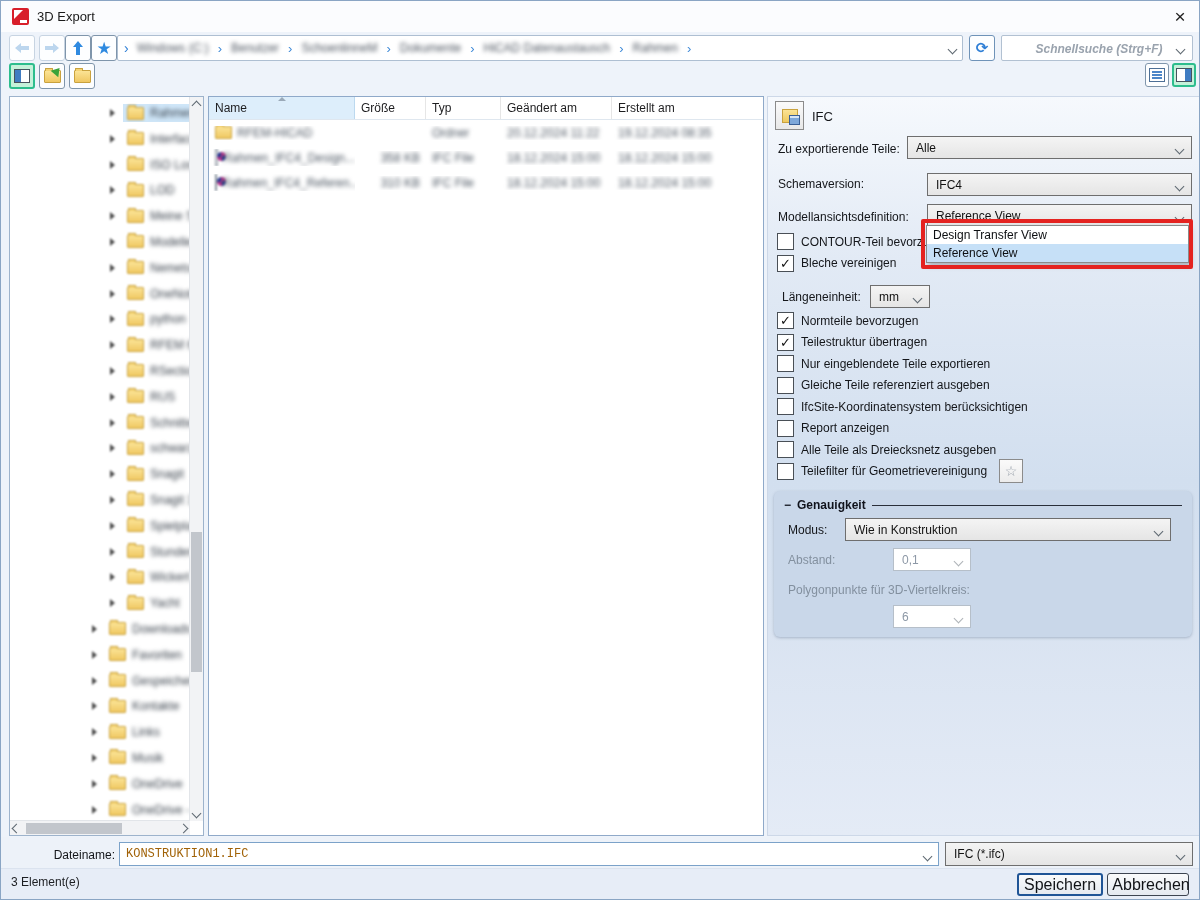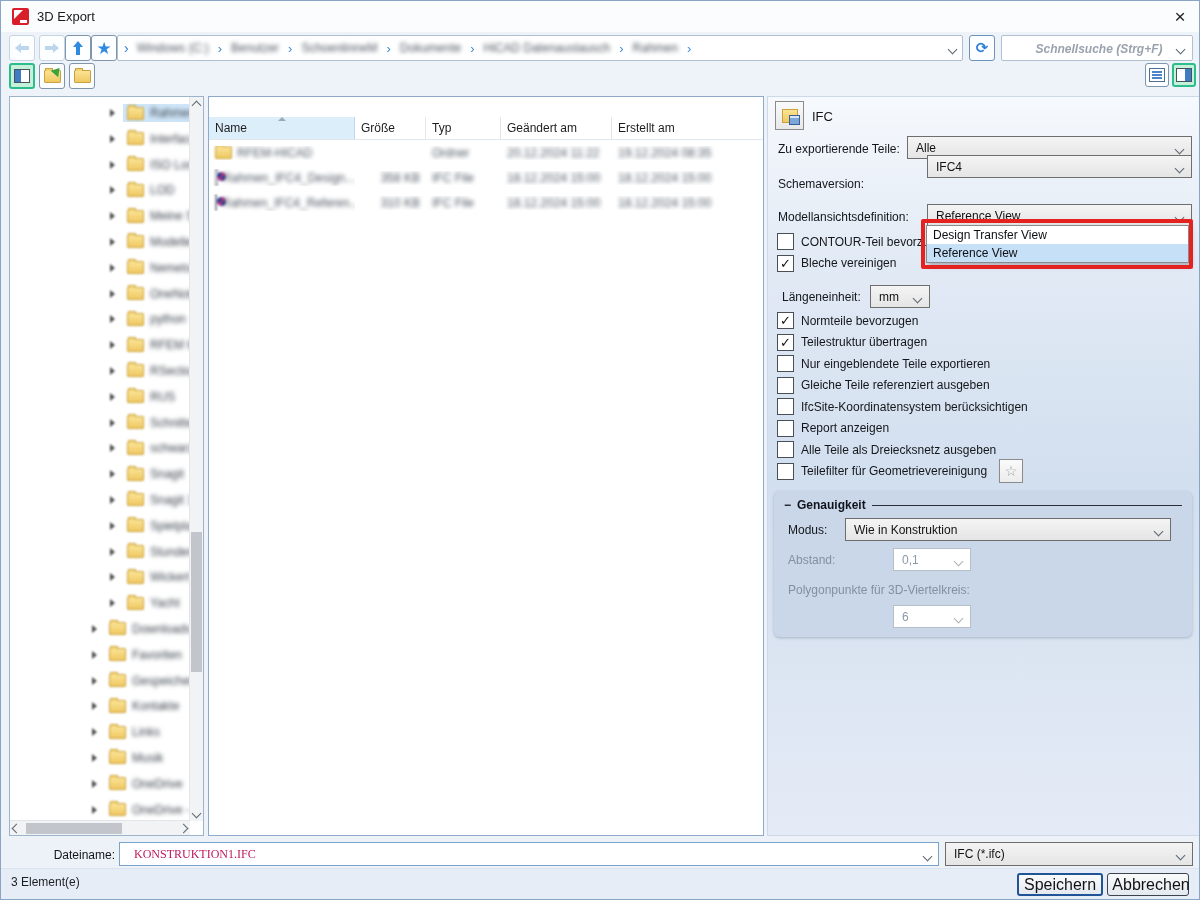--- a/index.html
+++ b/index.html
@@ -58,21 +58,21 @@
   .trow.sel .hwrap{background:#cfe6f8;}
   .tlabel{font-size:12px;color:#3a424c;}
   
   .vsb{position:absolute;right:0;top:0;width:13px;bottom:14px;background:#f2f3f5;border-left:1px solid #e2e5e9;}
   .hsb{position:absolute;left:0;bottom:0;height:14px;right:13px;background:#f2f3f5;border-top:1px solid #e2e5e9;display:flex;align-items:center;}
   .sb-btn{display:flex;align-items:center;justify-content:center;width:13px;height:14px;}
   .vthumb{position:absolute;left:1px;right:1px;top:435px;height:140px;background:#c2c6cc;}
   .hthumb{position:absolute;left:16px;width:96px;top:2px;bottom:1px;background:#c2c6cc;}
   
   .filelist{left:207px;top:95px;width:556px;height:740px;background:#fff;border:1px solid #8fa9c9;}
-  .fl-header{display:grid;grid-template-columns:146px 71px 75px 111px 151px;height:22px;border-bottom:1px solid #dfe7ef;font-size:12px;color:#1d1d1f;margin-top:20px;}
+  .fl-header{display:grid;grid-template-columns:146px 71px 75px 111px 151px;height:22px;border-bottom:1px solid #dfe7ef;font-size:12px;color:#1d1d1f;}
   .fl-h{display:flex;align-items:center;padding-left:6px;border-right:1px solid #e6e6e6;position:relative;}
   .fl-h.sorted{background:#ddeefb;border-right-color:#bcd9ef;}
   .sort-arrow{position:absolute;top:0px;left:50%;margin-left:-4px;width:0;height:0;border-left:4px solid transparent;border-right:4px solid transparent;border-bottom:4px solid #9aa9b8;}
   .frow{display:grid;grid-template-columns:146px 71px 75px 111px 151px;height:25px;align-items:center;font-size:12px;color:#4c5662;}
   .fcell{padding-left:6px;display:flex;align-items:center;gap:5px;overflow:hidden;white-space:nowrap;}
   .fcell.num{justify-content:flex-end;padding-right:6px;}
   
   .panel{left:766px;top:95px;width:462px;height:740px;background:linear-gradient(180deg,#f6f9fd 0%,#e2eaf5 22%,#d2dfef 52%,#d9e3f1 70%,#e4ebf6 100%);border:1px solid #cdd8e8;}
   .p-label{font-size:12px;color:#14161a;white-space:nowrap;}
   .p-label.dim{color:#83909f;}
@@ -91,21 +91,21 @@
   .acc-line{flex:1;border-top:1px solid #2a2f3a;}
   
   .ddlist{background:#fff;border:1px solid #8a8a8a;box-shadow:2px 3px 5px rgba(0,0,0,.25);}
   .dd-item{height:18px;display:flex;align-items:center;padding:0 6px;font-size:12px;color:#0d0f12;}
   .dd-item.hl{background:#c6e0f7;}
   .red-box{border:4px solid #e42320;border-radius:2px;pointer-events:none;}
   
   .footer-file{left:0;top:836px;width:1200px;height:31px;background:#edf2f9;}
   .fn-label{left:44px;top:847px;width:70px;text-align:right;font-size:12px;color:#14161a;}
   .fn-input{left:118px;top:841px;width:820px;height:24px;background:#fff;border:1px solid #7ba2c9;}
-  .fn-input input{width:calc(100% - 20px);height:100%;border:none;outline:none;background:transparent;font-family:Liberation Serif, serif;font-size:12px;color:#be185d;padding:0 14px;}
+  .fn-input input{width:calc(100% - 20px);height:100%;border:none;outline:none;background:transparent;font-family:Liberation Mono, monospace;font-size:12px;color:#a16207;padding:0 6px;}
   .fn-input .chev{position:absolute;right:7px;top:10px;}
   .ft-combo{left:944px;top:841px;width:248px;}
   .statusbar{left:0;top:867px;width:1200px;height:33px;background:#e7edf7;border-top:1px solid #dbe3ef;}
   .status-text{left:10px;top:874px;font-size:12px;color:#1c1e22;}
   .dlg-btn{height:23px;border:1px solid #6f7f90;border-radius:3px;background:linear-gradient(#fafbfc,#e4e9f0);font-size:16px;color:#101216;display:flex;align-items:center;justify-content:center;font-family:inherit;}
   .dlg-btn.primary{border:2px solid #1f5496;}
   .dlg-btn.dark{border:1px solid #3c4450;}
 </style>
 </head>
 <body>
@@ -484,21 +484,21 @@
     </div>
     <div class="abs p-label" style="left:44px;top:12px;font-size:13px;">IFC</div>
 
     <div class="abs p-label" style="left:10px;top:45px;">Zu exportierende Teile:</div>
     <div class="abs combo" style="left:139px;top:39px;width:285px;">
       <span>Alle</span>
         <span class="chev"></span>
     </div>
 
     <div class="abs p-label" style="left:10px;top:80px;">Schemaversion:</div>
-    <div class="abs combo" style="left:159px;top:58px;width:265px;">
+    <div class="abs combo" style="left:159px;top:76px;width:265px;">
       <span>IFC4</span>
         <span class="chev"></span>
     </div>
 
     <div class="abs p-label" style="left:10px;top:113px;">Modellansichtsdefinition:</div>
     <div class="abs combo" style="left:159px;top:107px;width:265px;">
       <span>Reference View</span>
         <span class="chev"></span>
     </div>
 

